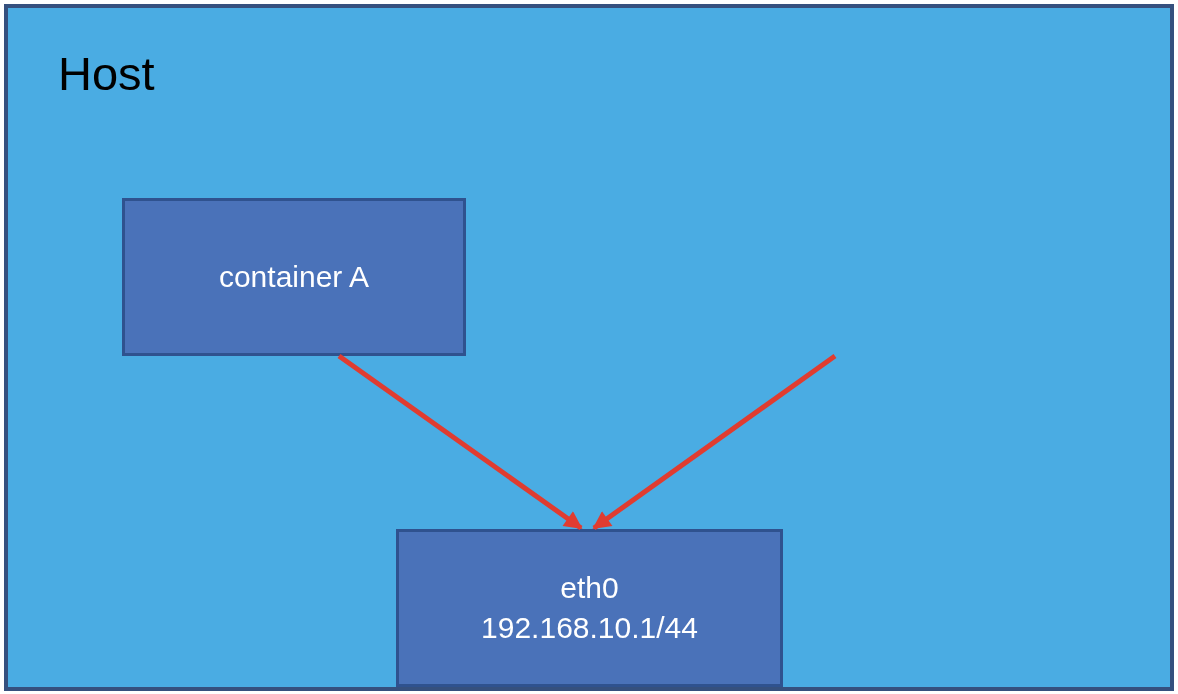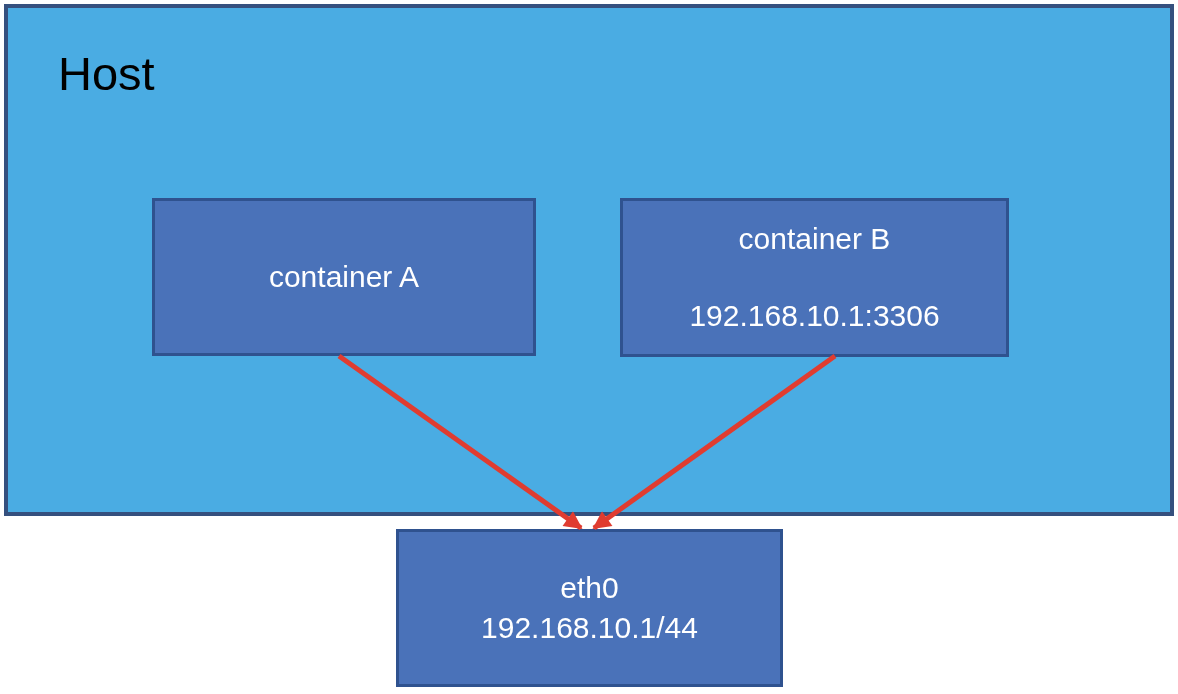--- a/index.html
+++ b/index.html
@@ -9,42 +9,42 @@
     --host-border:#35507E;
     --arrow:#E03C30;
     --node-text:#FFFFFF;
     --host-text:#000000;
   }
   *{margin:0;padding:0;box-sizing:border-box;}
   html,body{width:1178px;height:694px;background:#FFFFFF;overflow:hidden;
     font-family:"Liberation Sans", sans-serif;}
   .stage{position:relative;width:1178px;height:694px;}
   .host{
-    position:absolute;left:4px;top:4px;width:1170px;height:512px;
+    position:absolute;left:4px;top:4px;width:1170px;height:687px;
     background:var(--background);
     border:4px solid var(--host-border);
   }
   .host-label{
     position:absolute;left:50px;top:40px;
     font-size:47px;line-height:1.1;color:var(--host-text);
     letter-spacing:0px;
   }
   .node{
     position:absolute;
     background:var(--node-fill);
     border:3px solid var(--node-border);
     color:var(--node-text);
     display:flex;flex-direction:column;align-items:center;
     text-align:center;
     font-size:30px;
   }
   .node.spread{justify-content:space-around;}
   .node.center{justify-content:center;}
   .node .line{line-height:40px;}
-  #node-container-a{left:152px;top:198px;width:384px;height:158px;}
+  #node-container-a{left:122px;top:198px;width:344px;height:158px;}
   #node-container-b{left:620px;top:198px;width:389px;height:159px;}
   #node-eth0{left:396px;top:529px;width:387px;height:158px;}
   .arrows{
     position:absolute;left:0;top:0;width:1178px;height:694px;
     pointer-events:none;
   }
   .arrow-line{stroke:var(--arrow);stroke-width:5;fill:none;}
   .arrow-head{fill:var(--arrow);}
 </style>
 </head>
@@ -53,24 +53,20 @@
 <div class="stage">
 
   <div class="host">
     <div class="host-label">Host</div>
   </div>
 
   <div class="node spread" id="node-container-a">
     <div class="line">container A</div>
   </div>
 
-  <div class="node spread" id="node-container-b">
-    <div class="line">container B</div>
-    <div class="line">192.168.10.1:3306</div>
-  </div>
 
   <div class="node center" id="node-eth0">
     <div class="line">eth0</div>
     <div class="line">192.168.10.1/44</div>
   </div>
 
   <svg class="arrows" viewBox="0 0 1178 694">
     <defs>
       <marker id="arrowhead" viewBox="0 0 10 10" refX="9" refY="5" markerWidth="4.6" markerHeight="3.6" orient="auto-start-reverse" markerUnits="strokeWidth">
         <path class="arrow-head" d="M0,0 L10,5 L0,10 z"></path>

